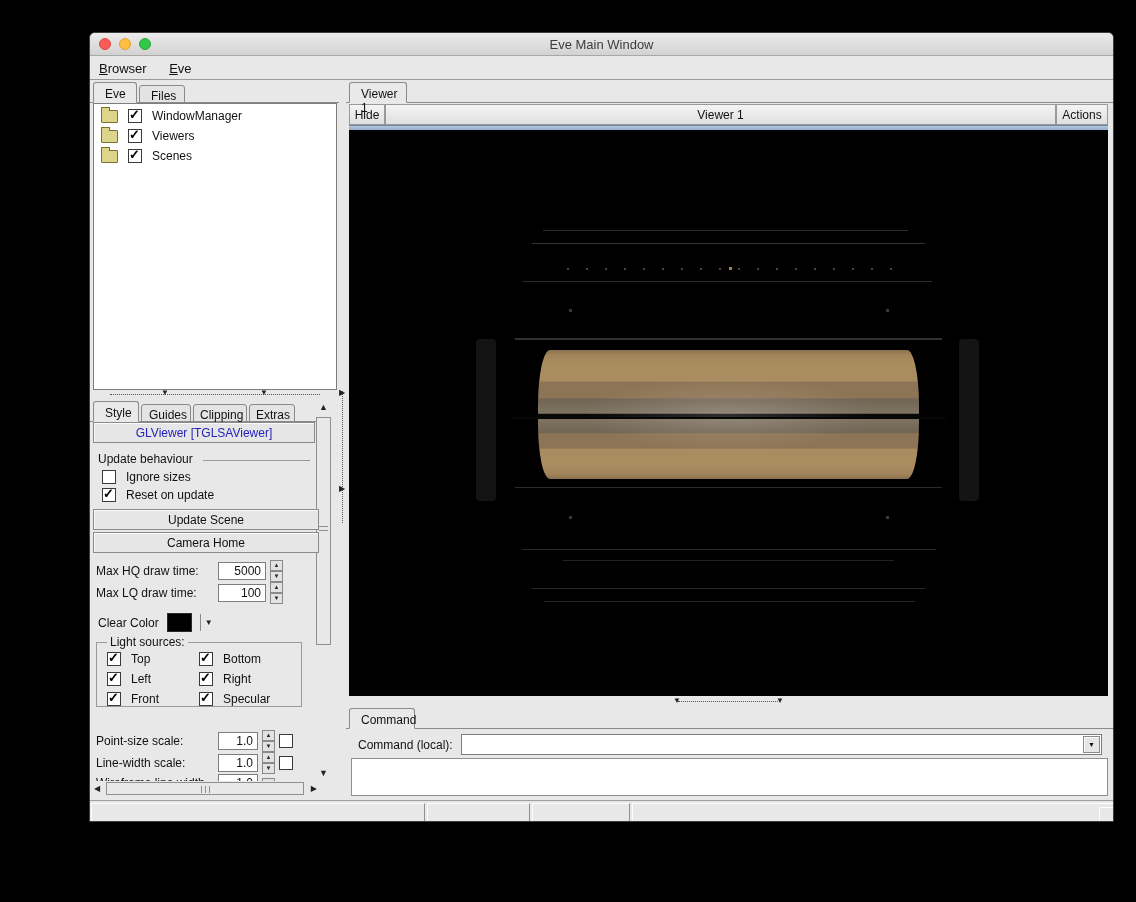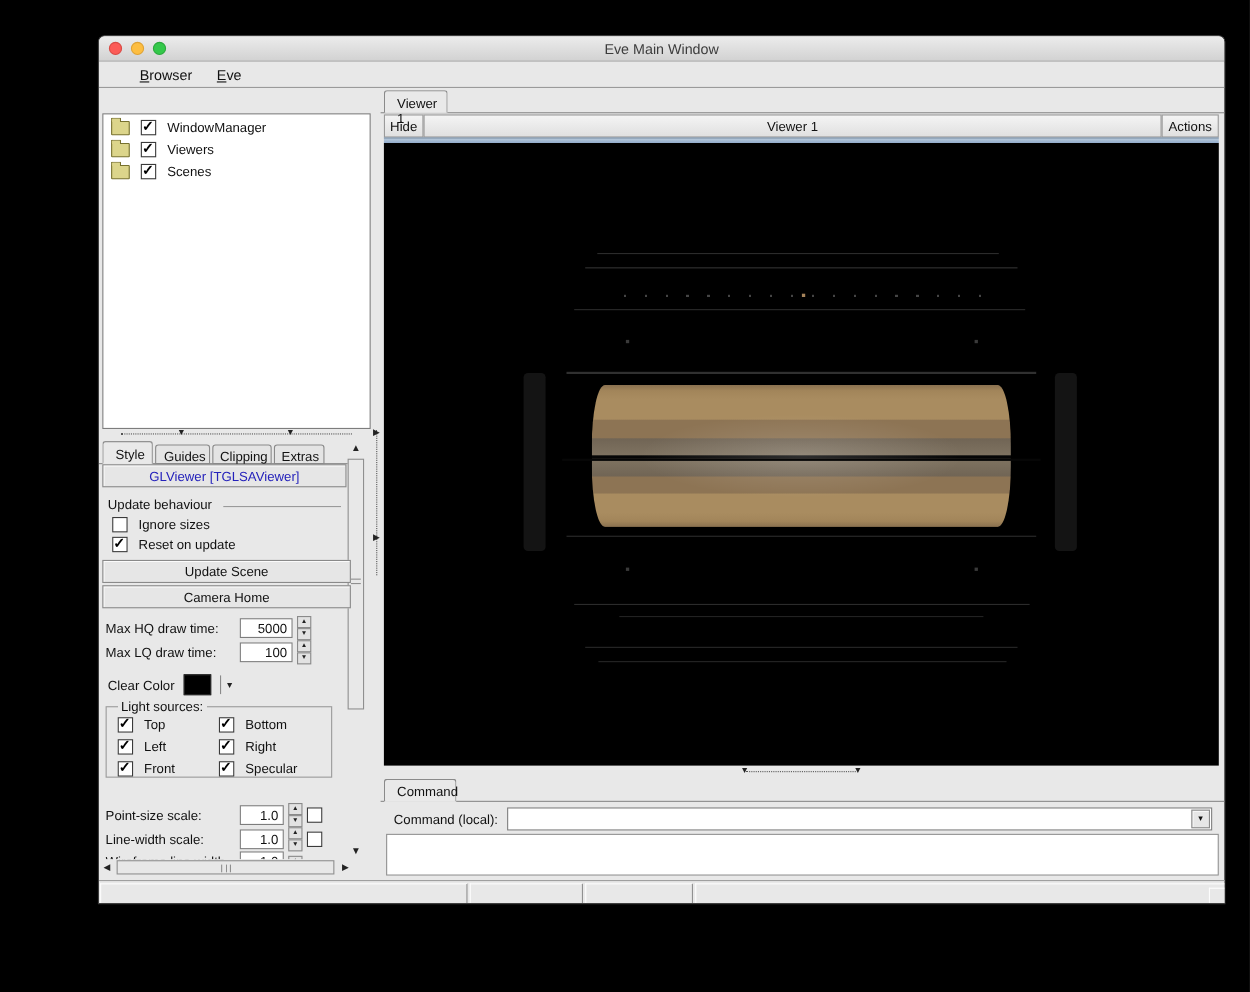--- a/index.html
+++ b/index.html
@@ -6,21 +6,21 @@
   .stage{position:relative;width:1136px;height:902px;background:#000;overflow:hidden;
          font-family:"Liberation Sans",sans-serif;color:#111;margin-left:32px;}
   .win{position:absolute;left:57px;top:32px;width:1025px;height:790px;background:#e8e8e8;
        border:1px solid #3f3f3f;border-radius:6px 6px 0 0;overflow:hidden;box-sizing:border-box;}
   .abs{position:absolute;box-sizing:border-box;}
   
   .titlebar{left:0;top:0;width:100%;height:23px;background:linear-gradient(#ececec,#d2d2d2);
             border-bottom:1px solid #a8a8a8;}
   .tl{width:12px;height:12px;border-radius:50%;top:5px;}
   .title{width:100%;text-align:center;top:4px;font-size:13px;color:#3c3c3c;}
-  .menubar{left:0;top:24px;width:100%;height:23px;background:#e8e8e8;border-bottom:1px solid #9a9a9a;padding-left:28px;}
+  .menubar{left:0;top:24px;width:100%;height:23px;background:#e8e8e8;border-bottom:1px solid #9a9a9a;}
   .menuitem{display:inline-block;padding:4px 9px 0 9px;font-size:13px;}
   .hk{text-decoration:underline;}
   
   .tabstrip{border-bottom:1px solid #8a8a8a;}
   .tab{position:absolute;bottom:-1px;padding:3px 11px;font-size:12px;background:#e4e4e4;
        border:1px solid #8a8a8a;border-radius:3px 3px 0 0;height:18px;box-sizing:border-box;}
   .tab.active{background:#e9e9e9;height:21px;border-bottom:1px solid #e9e9e9;z-index:2;padding-top:4px;}
   
   .sunken{background:#fff;border:1px solid #7d7d7d;}
   .btn{background:#e6e6e6;border:1px solid #8a8a8a;box-shadow:inset 1px 1px 0 #fbfbfb;
@@ -68,20 +68,24 @@
       <div class="abs tl" style="left:29px;background:#fdbe41;border:1px solid #dfa334;"></div>
       <div class="abs tl" style="left:49px;background:#34c84a;border:1px solid #2aa83c;"></div>
       <div class="abs title">Eve Main Window</div>
     </div>
 
     <div class="abs menubar">
       <span class="menuitem"><span class="hk">B</span><span>rowser</span></span>
       <span class="menuitem"><span class="hk">E</span><span>ve</span></span>
     </div>
 
+    <div class="abs tabstrip" style="left:0;top:47px;width:249px;height:23px;">
+      <div class="tab active" style="left:3px;width:44px;">Eve</div>
+      <div class="tab" style="left:49px;width:46px;">Files</div>
+    </div>
 
     <div class="abs sunken" style="left:3px;top:70px;width:244px;height:287px;">
       <div class="row" style="margin:5px 0 0 7px;">
         <span class="folder"></span>
         <span class="cb" data-checked="true"></span>
         <span>WindowManager</span>
       </div>
       <div class="row" style="margin:6px 0 0 7px;">
         <span class="folder"></span>
         <span class="cb" data-checked="true"></span>

